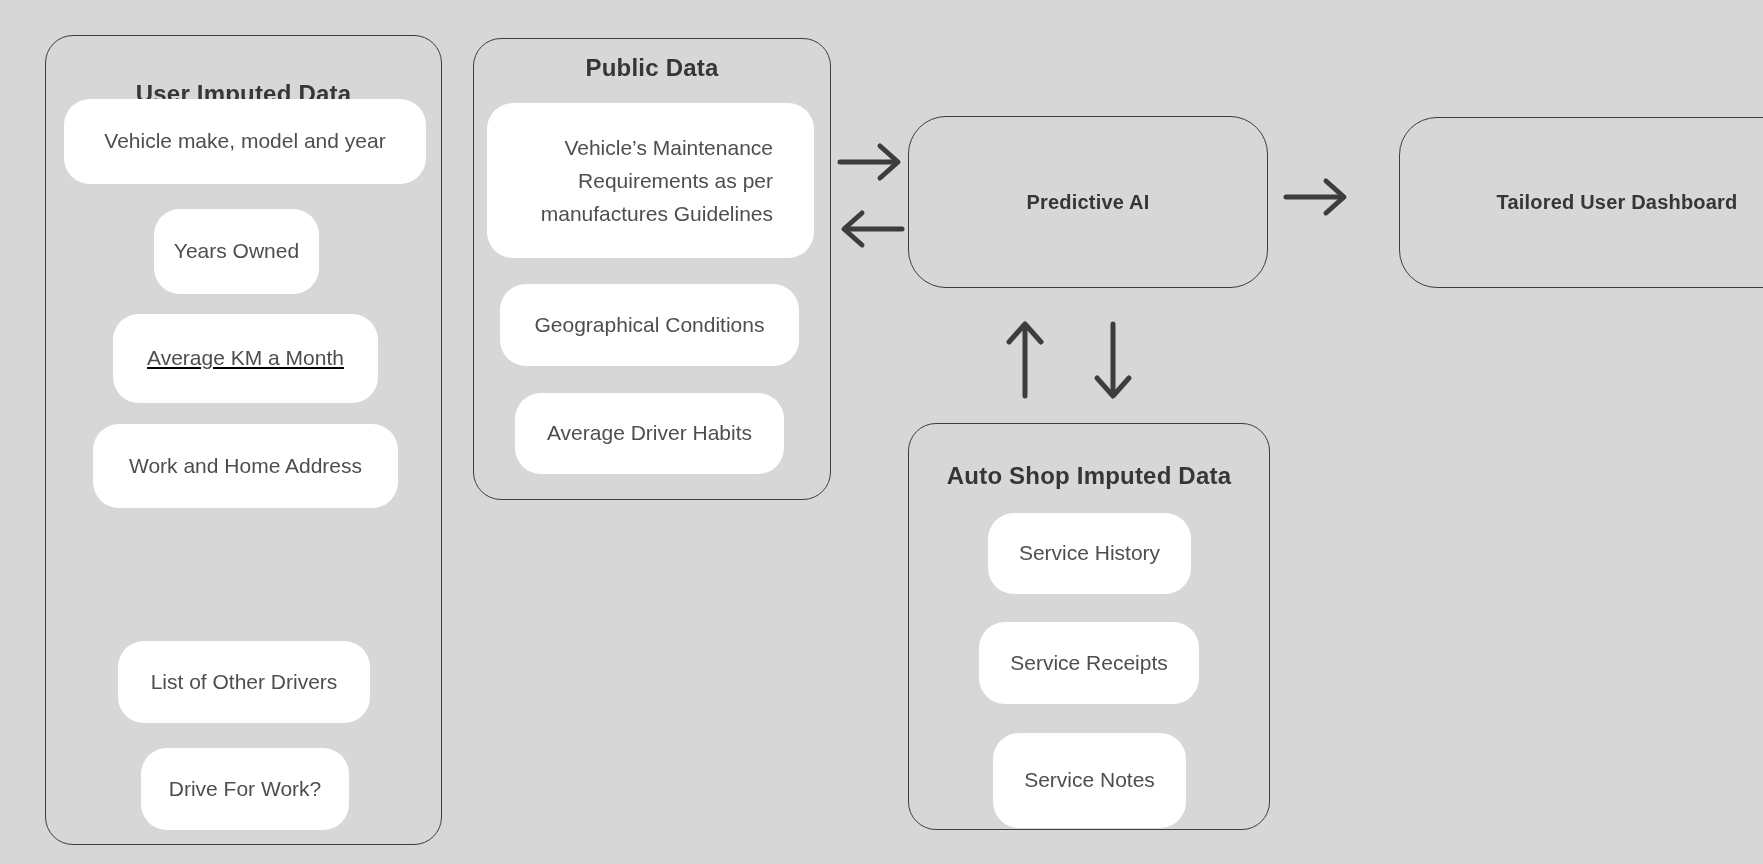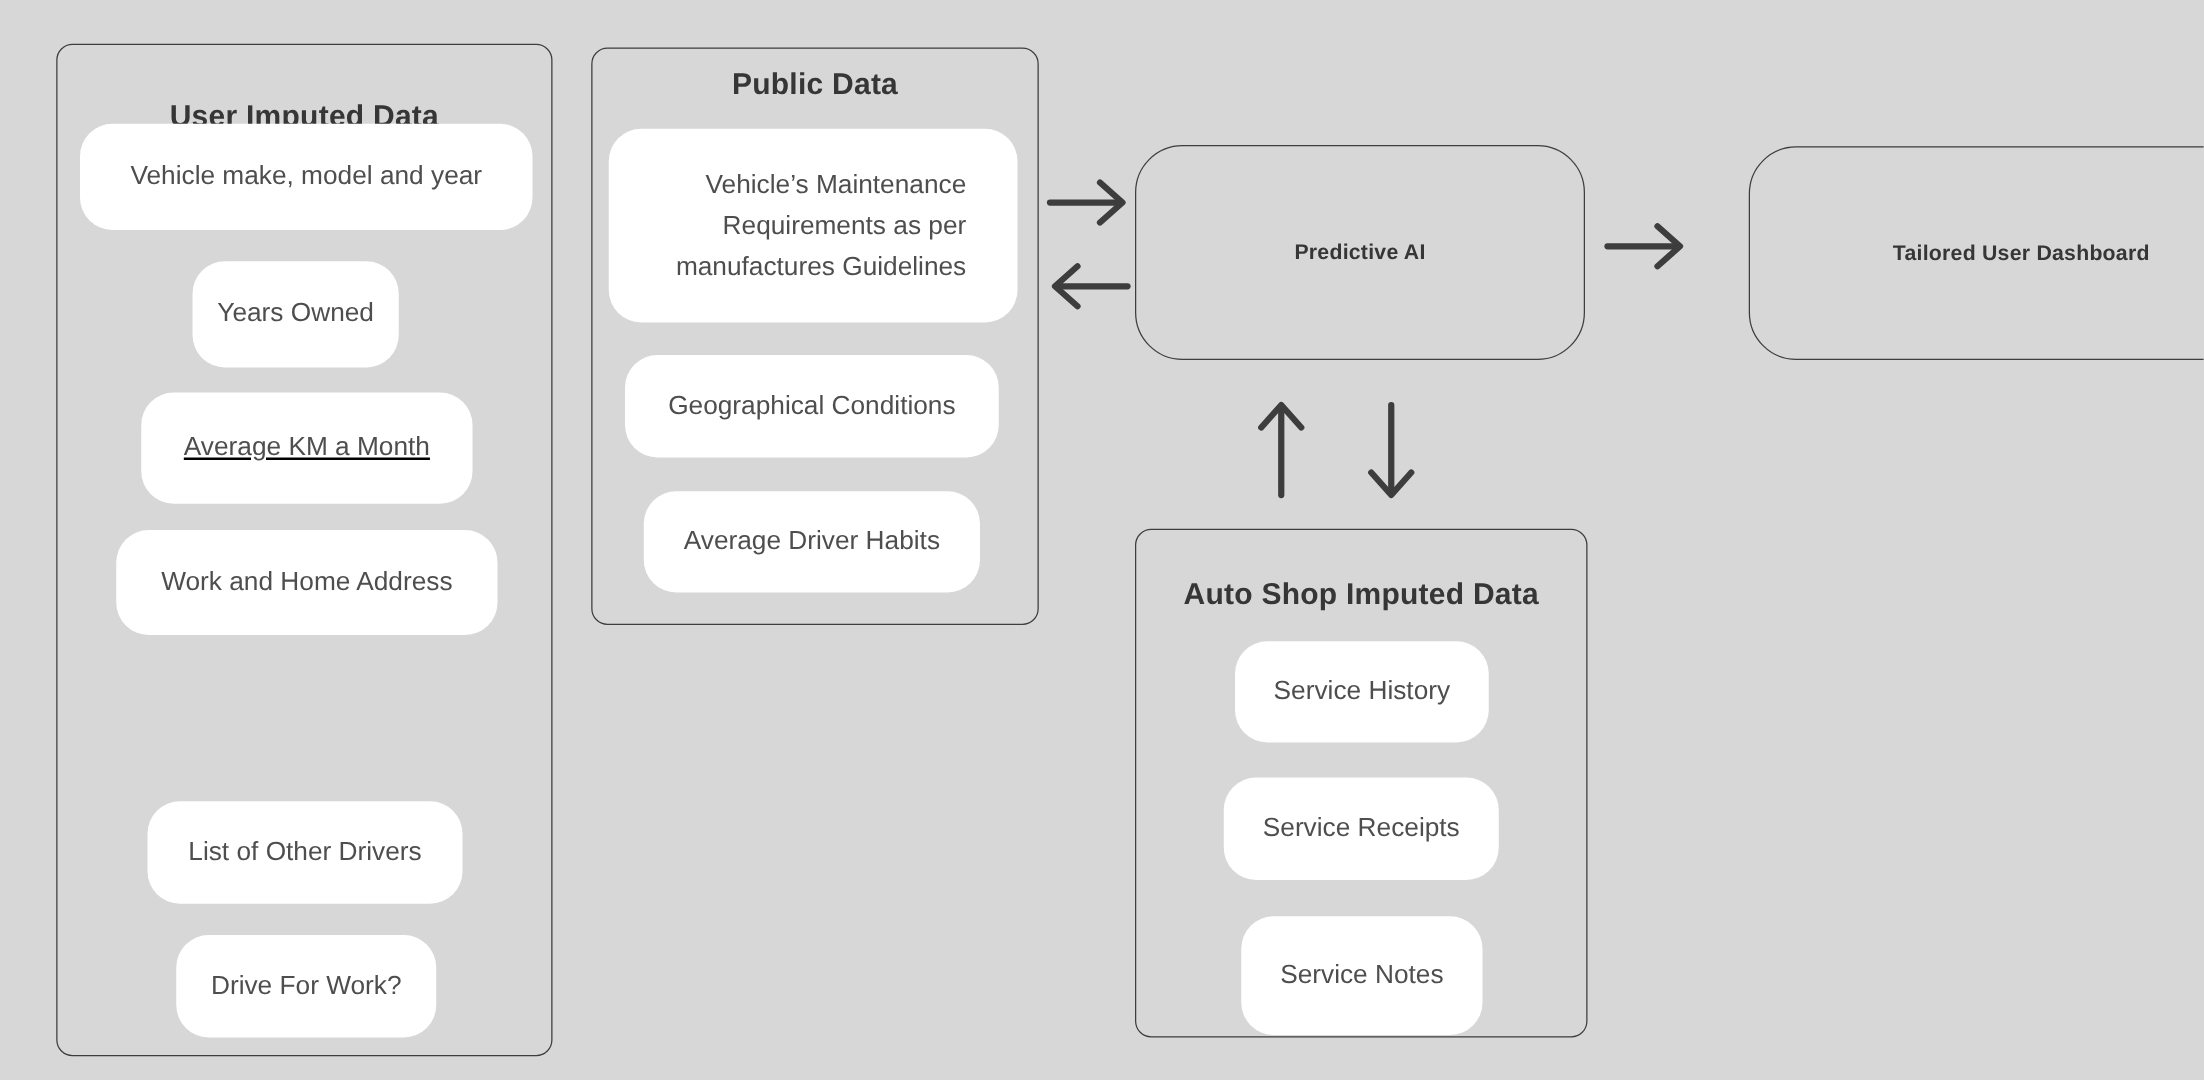--- a/index.html
+++ b/index.html
@@ -11,21 +11,21 @@
   .canvas {
     position: relative;
     width: 1763px;
     height: 864px;
     background: var(--bg, #d7d7d7);
     overflow: hidden;
   }
   .group {
     position: absolute;
     border: 1.6px solid var(--line, #3d3d3d);
-    border-radius: 13px;
+    border-radius: 28px;
     box-sizing: border-box;
   }
   .group-title {
     position: absolute;
     left: 0;
     right: 0;
     margin: 0;
     text-align: center;
     font-size: 24px;
     font-weight: 700;
@@ -60,21 +60,21 @@
   .node {
     position: absolute;
     border: 1.6px solid var(--line, #3d3d3d);
     border-radius: 38px;
     box-sizing: border-box;
     display: flex;
     align-items: center;
     justify-content: center;
   }
   .node-label {
-    font-size: 17px;
+    font-size: 20px;
     font-weight: 700;
     color: var(--title, #363636);
     letter-spacing: 0.2px;
   }
   .arrow {
     position: absolute;
     color: var(--arrow, #3d3d3d);
   }
   .arrow svg {
     display: block;

